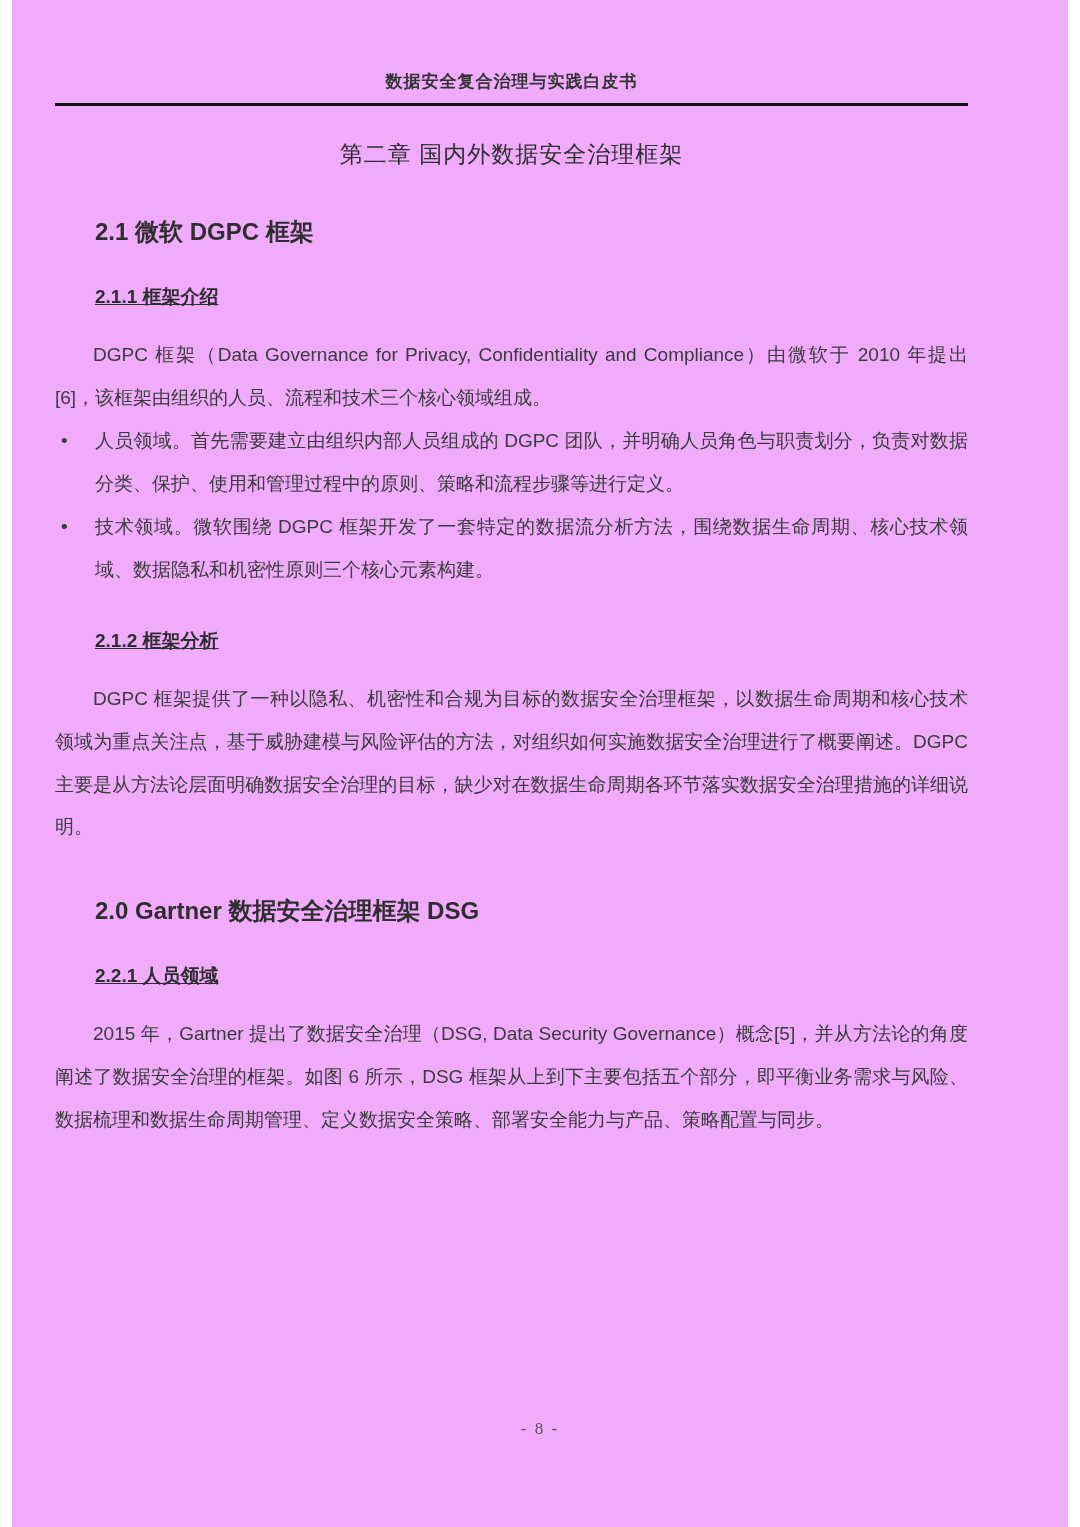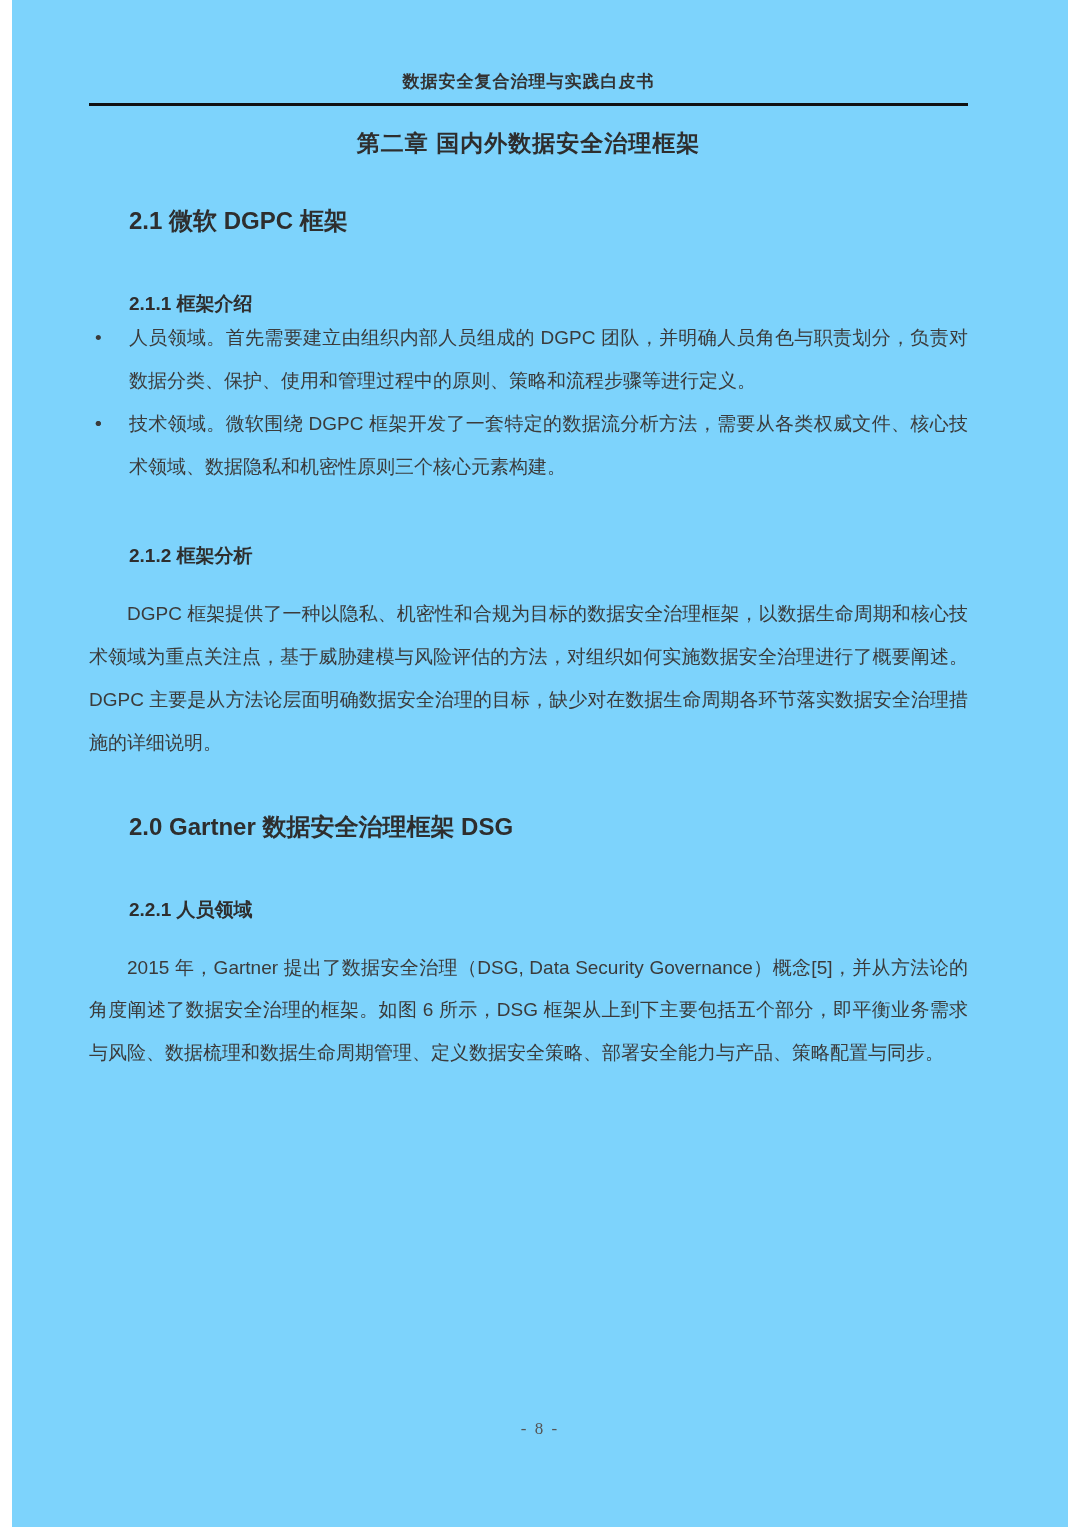--- a/index.html
+++ b/index.html
@@ -6,60 +6,61 @@
     margin: 0;
     padding: 0;
     background: #ffffff;
   }
   .page {
     position: relative;
     width: 1056px;
     min-height: 1527px;
     margin: 0 auto;
     box-sizing: border-box;
-    background: #7dd3fc;
-    padding: 70px 100px 117px 77px;
+    background: #f0abfc;
+    padding: 70px 100px 117px 43px;
     font-family: "Liberation Sans", "DejaVu Sans", sans-serif;
     color: #3b3b3b;
   }
   .doc-header-title {
     text-align: center;
     font-size: 17px;
     font-weight: 600;
     letter-spacing: 1px;
     color: #333333;
     height: 24px;
     line-height: 24px;
   }
   .doc-header-rule {
     border: none;
     border-top: 3px solid #111111;
     margin: 9px 0 0 0;
   }
   .chapter-title {
     text-align: center;
     font-size: 23px;
-    font-weight: 700;
-    margin: 22px 0 0 0;
+    font-weight: 400;
+    margin: 33px 0 0 0;
     color: #2e2e2e;
     letter-spacing: 1px;
   }
   .section-heading {
     font-size: 24px;
     font-weight: 700;
     margin: 46px 0 0 0;
     padding-left: 40px;
     color: #2e2e2e;
   }
   .subsection-heading {
     font-size: 19px;
     font-weight: 700;
-    margin: 54px 0 0 0;
+    margin: 36px 0 0 0;
     padding-left: 40px;
     color: #2e2e2e;
+    text-decoration: underline;
   }
   .body-para {
     font-size: 19px;
     line-height: 2.26;
     text-align: justify;
     text-indent: 2em;
     margin: 24px 0 0 0;
     color: #3b3b3b;
   }
   .bullet-list {
@@ -100,32 +101,33 @@
     <div class="doc-header-title">数据安全复合治理与实践白皮书</div>
     <hr class="doc-header-rule">
   </header>
 
   <h1 class="chapter-title">第二章 国内外数据安全治理框架</h1>
 
   <h2 class="section-heading">2.1 微软 DGPC 框架</h2>
 
   <h3 class="subsection-heading">2.1.1 框架介绍</h3>
 
+  <p class="body-para">DGPC 框架（Data Governance for Privacy, Confidentiality and Compliance）由微软于 2010 年提出[6]，该框架由组织的人员、流程和技术三个核心领域组成。</p>
 
   <div class="bullet-list">
     <div class="bullet-item">
       <span class="bullet-marker">•</span>
       <span>人员领域。首先需要建立由组织内部人员组成的 DGPC 团队，并明确人员角色与职责划分，负责对数据分类、保护、使用和管理过程中的原则、策略和流程步骤等进行定义。</span>
     </div>
     <div class="bullet-item">
       <span class="bullet-marker">•</span>
     </div>
     <div class="bullet-item">
       <span class="bullet-marker">•</span>
-      <span>技术领域。微软围绕 DGPC 框架开发了一套特定的数据流分析方法，需要从各类权威文件、核心技术领域、数据隐私和机密性原则三个核心元素构建。</span>
+      <span>技术领域。微软围绕 DGPC 框架开发了一套特定的数据流分析方法，围绕数据生命周期、核心技术领域、数据隐私和机密性原则三个核心元素构建。</span>
     </div>
   </div>
 
   <h3 class="subsection-heading">2.1.2 框架分析</h3>
 
   <p class="body-para">DGPC 框架提供了一种以隐私、机密性和合规为目标的数据安全治理框架，以数据生命周期和核心技术领域为重点关注点，基于威胁建模与风险评估的方法，对组织如何实施数据安全治理进行了概要阐述。DGPC 主要是从方法论层面明确数据安全治理的目标，缺少对在数据生命周期各环节落实数据安全治理措施的详细说明。</p>
 
   <h2 class="section-heading">2.0 Gartner 数据安全治理框架 DSG</h2>
 
   <h3 class="subsection-heading">2.2.1 人员领域</h3>

